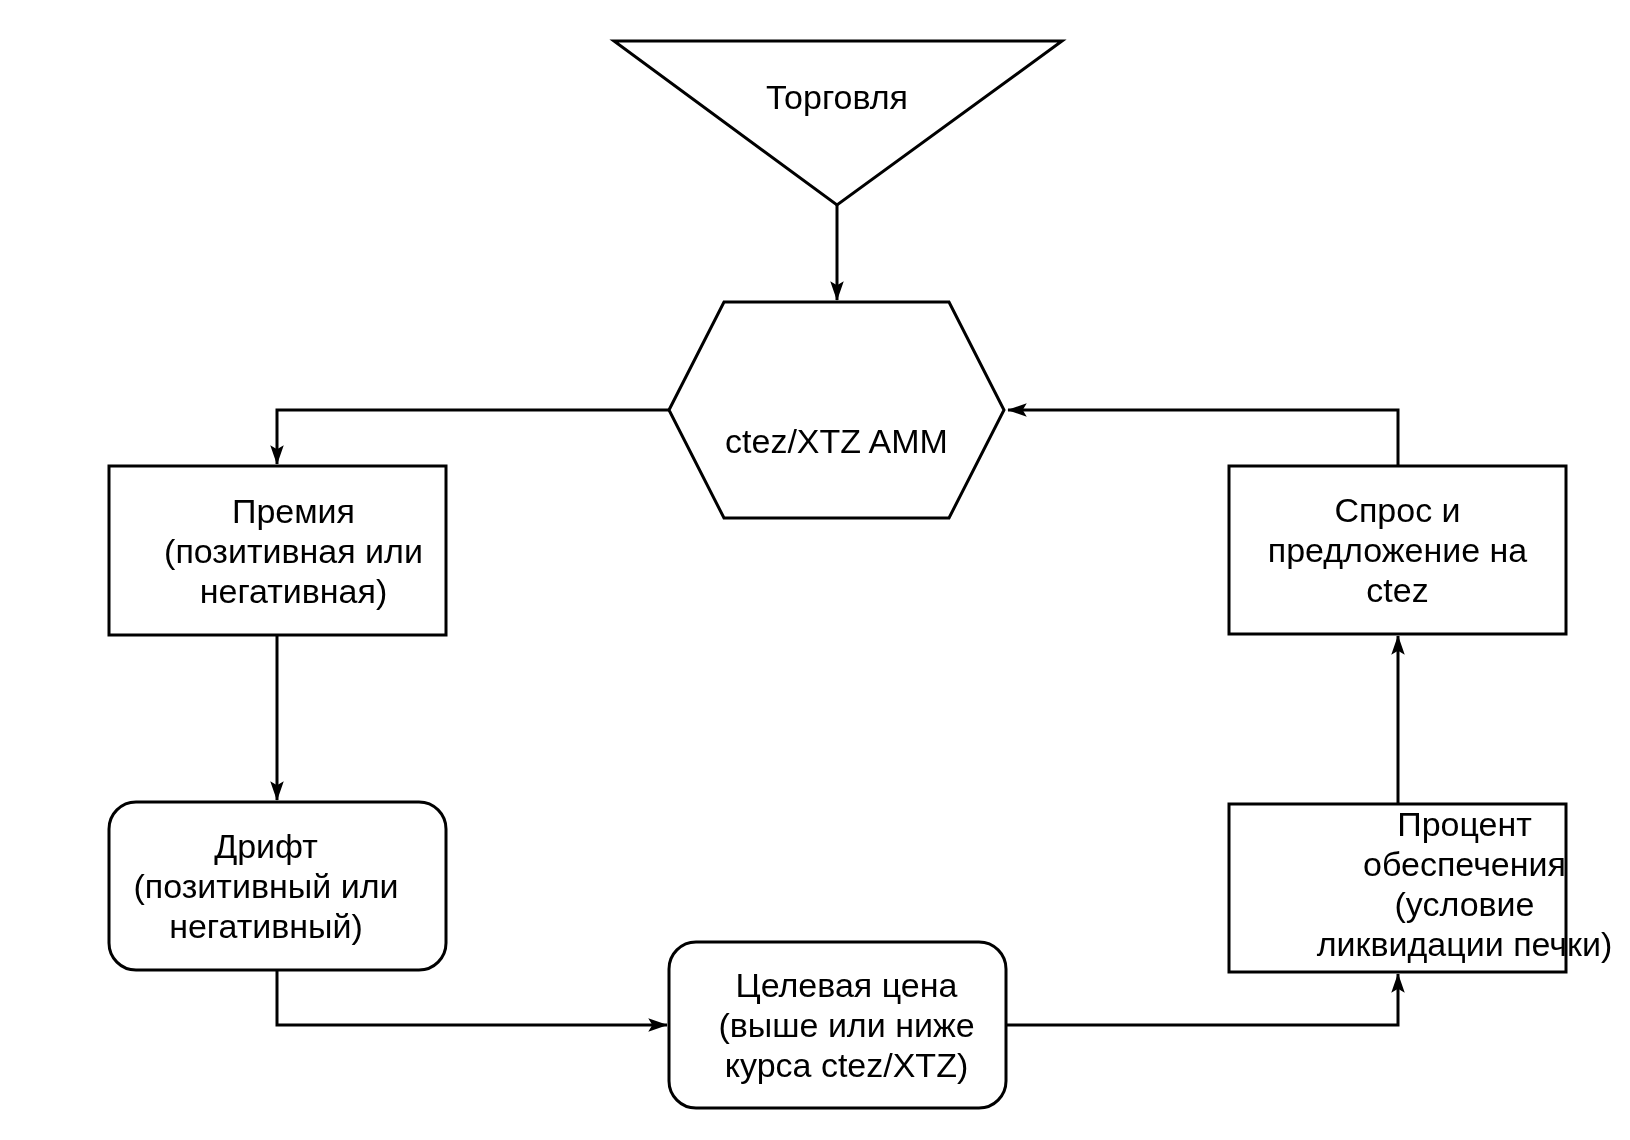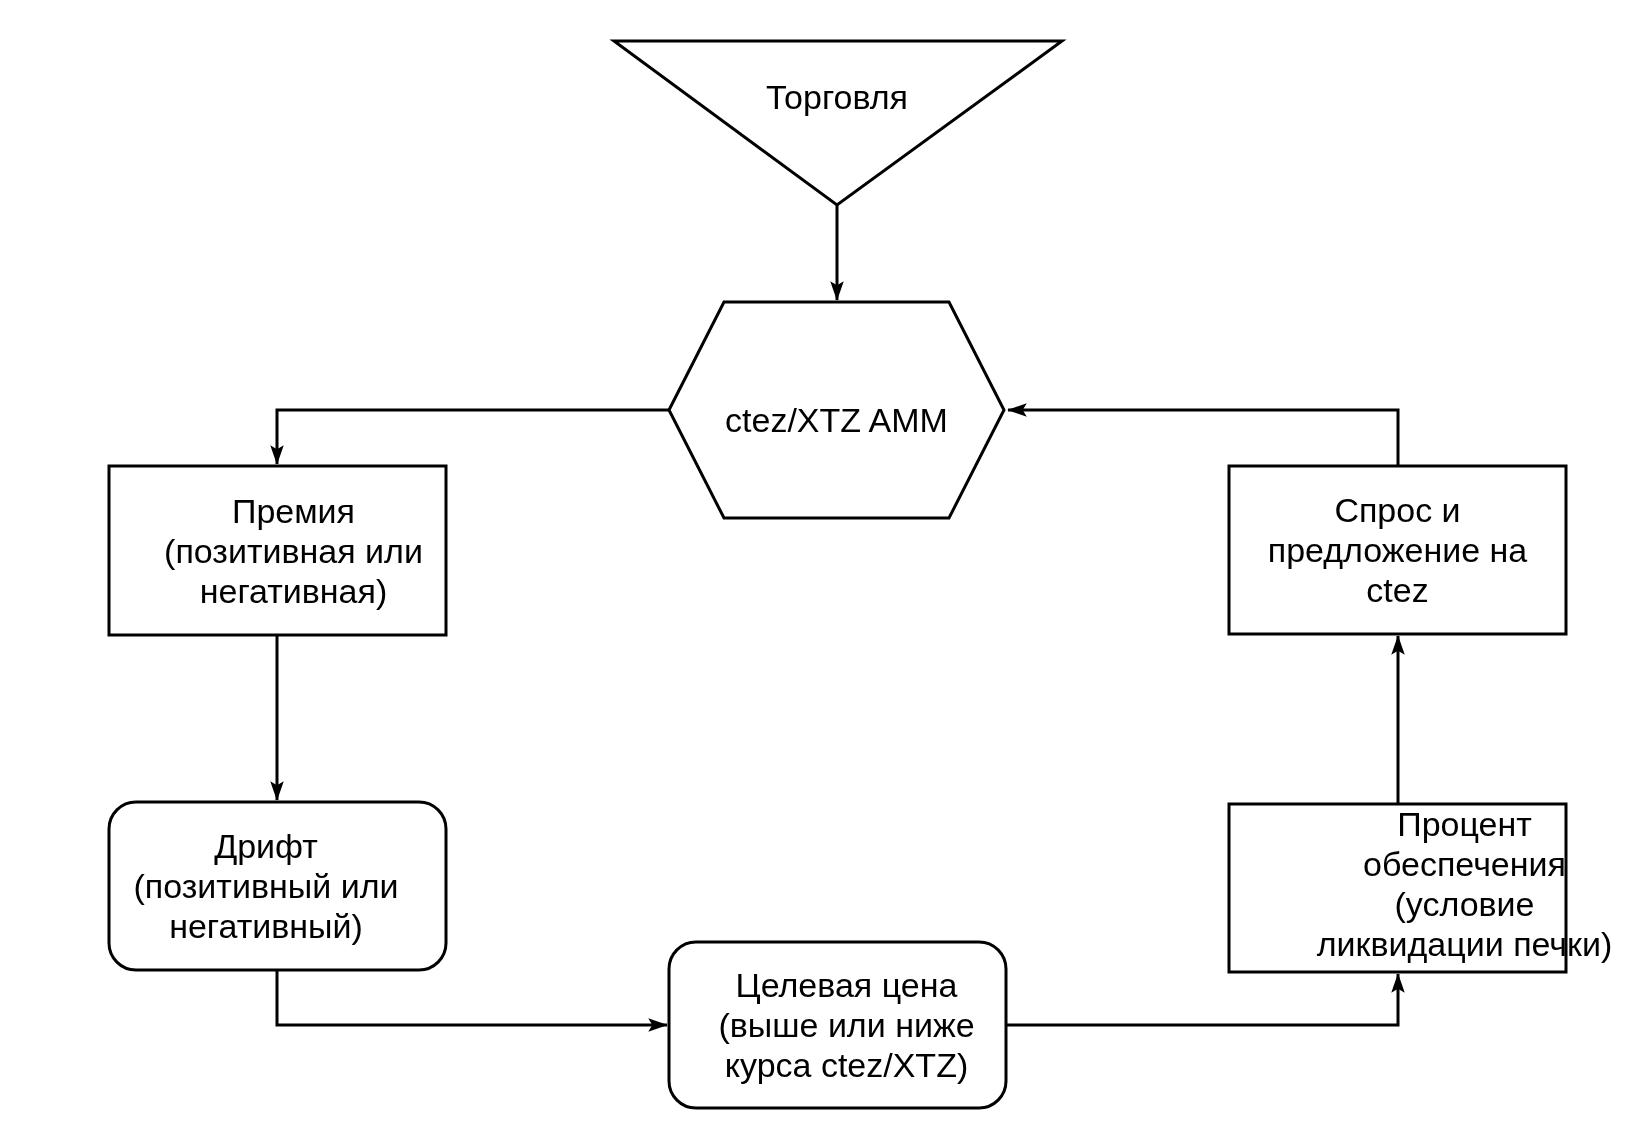--- a/index.html
+++ b/index.html
@@ -56,21 +56,21 @@
     <path d="M633,410 L241,410 L241,464" fill="none" stroke="#000000" stroke-width="3" marker-end="url(#arrowhead)"></path>
     <path d="M241,635 L241,800" fill="none" stroke="#000000" stroke-width="3" marker-end="url(#arrowhead)"></path>
     <path d="M241,970 L241,1025 L631,1025" fill="none" stroke="#000000" stroke-width="3" marker-end="url(#arrowhead)"></path>
     <path d="M970,1025 L1362,1025 L1362,974" fill="none" stroke="#000000" stroke-width="3" marker-end="url(#arrowhead)"></path>
     <path d="M1362,804 L1362,636" fill="none" stroke="#000000" stroke-width="3" marker-end="url(#arrowhead)"></path>
     <path d="M1362,466 L1362,410 L972,410" fill="none" stroke="#000000" stroke-width="3" marker-end="url(#arrowhead)"></path>
   </svg>
 
   <div class="node-label" style="left:656px; top:58px; width:290px; height:78px;">Торговля</div>
 
-  <div class="node-label" style="left:633px; top:286px; width:335px; height:268px;">ctez/XTZ AMM</div>
+  <div class="node-label" style="left:633px; top:307px; width:335px; height:268px;">ctez/XTZ AMM</div>
 
   <div class="node-label" style="left:73px; top:466px; width:369px; height:169px;">Премия
 (позитивная или
 негативная)</div>
 
   <div class="node-label" style="left:73px; top:802px; width:314px; height:168px;">Дрифт
 (позитивный или
 негативный)</div>
 
   <div class="node-label" style="left:633px; top:942px; width:355px; height:166px;">Целевая цена

